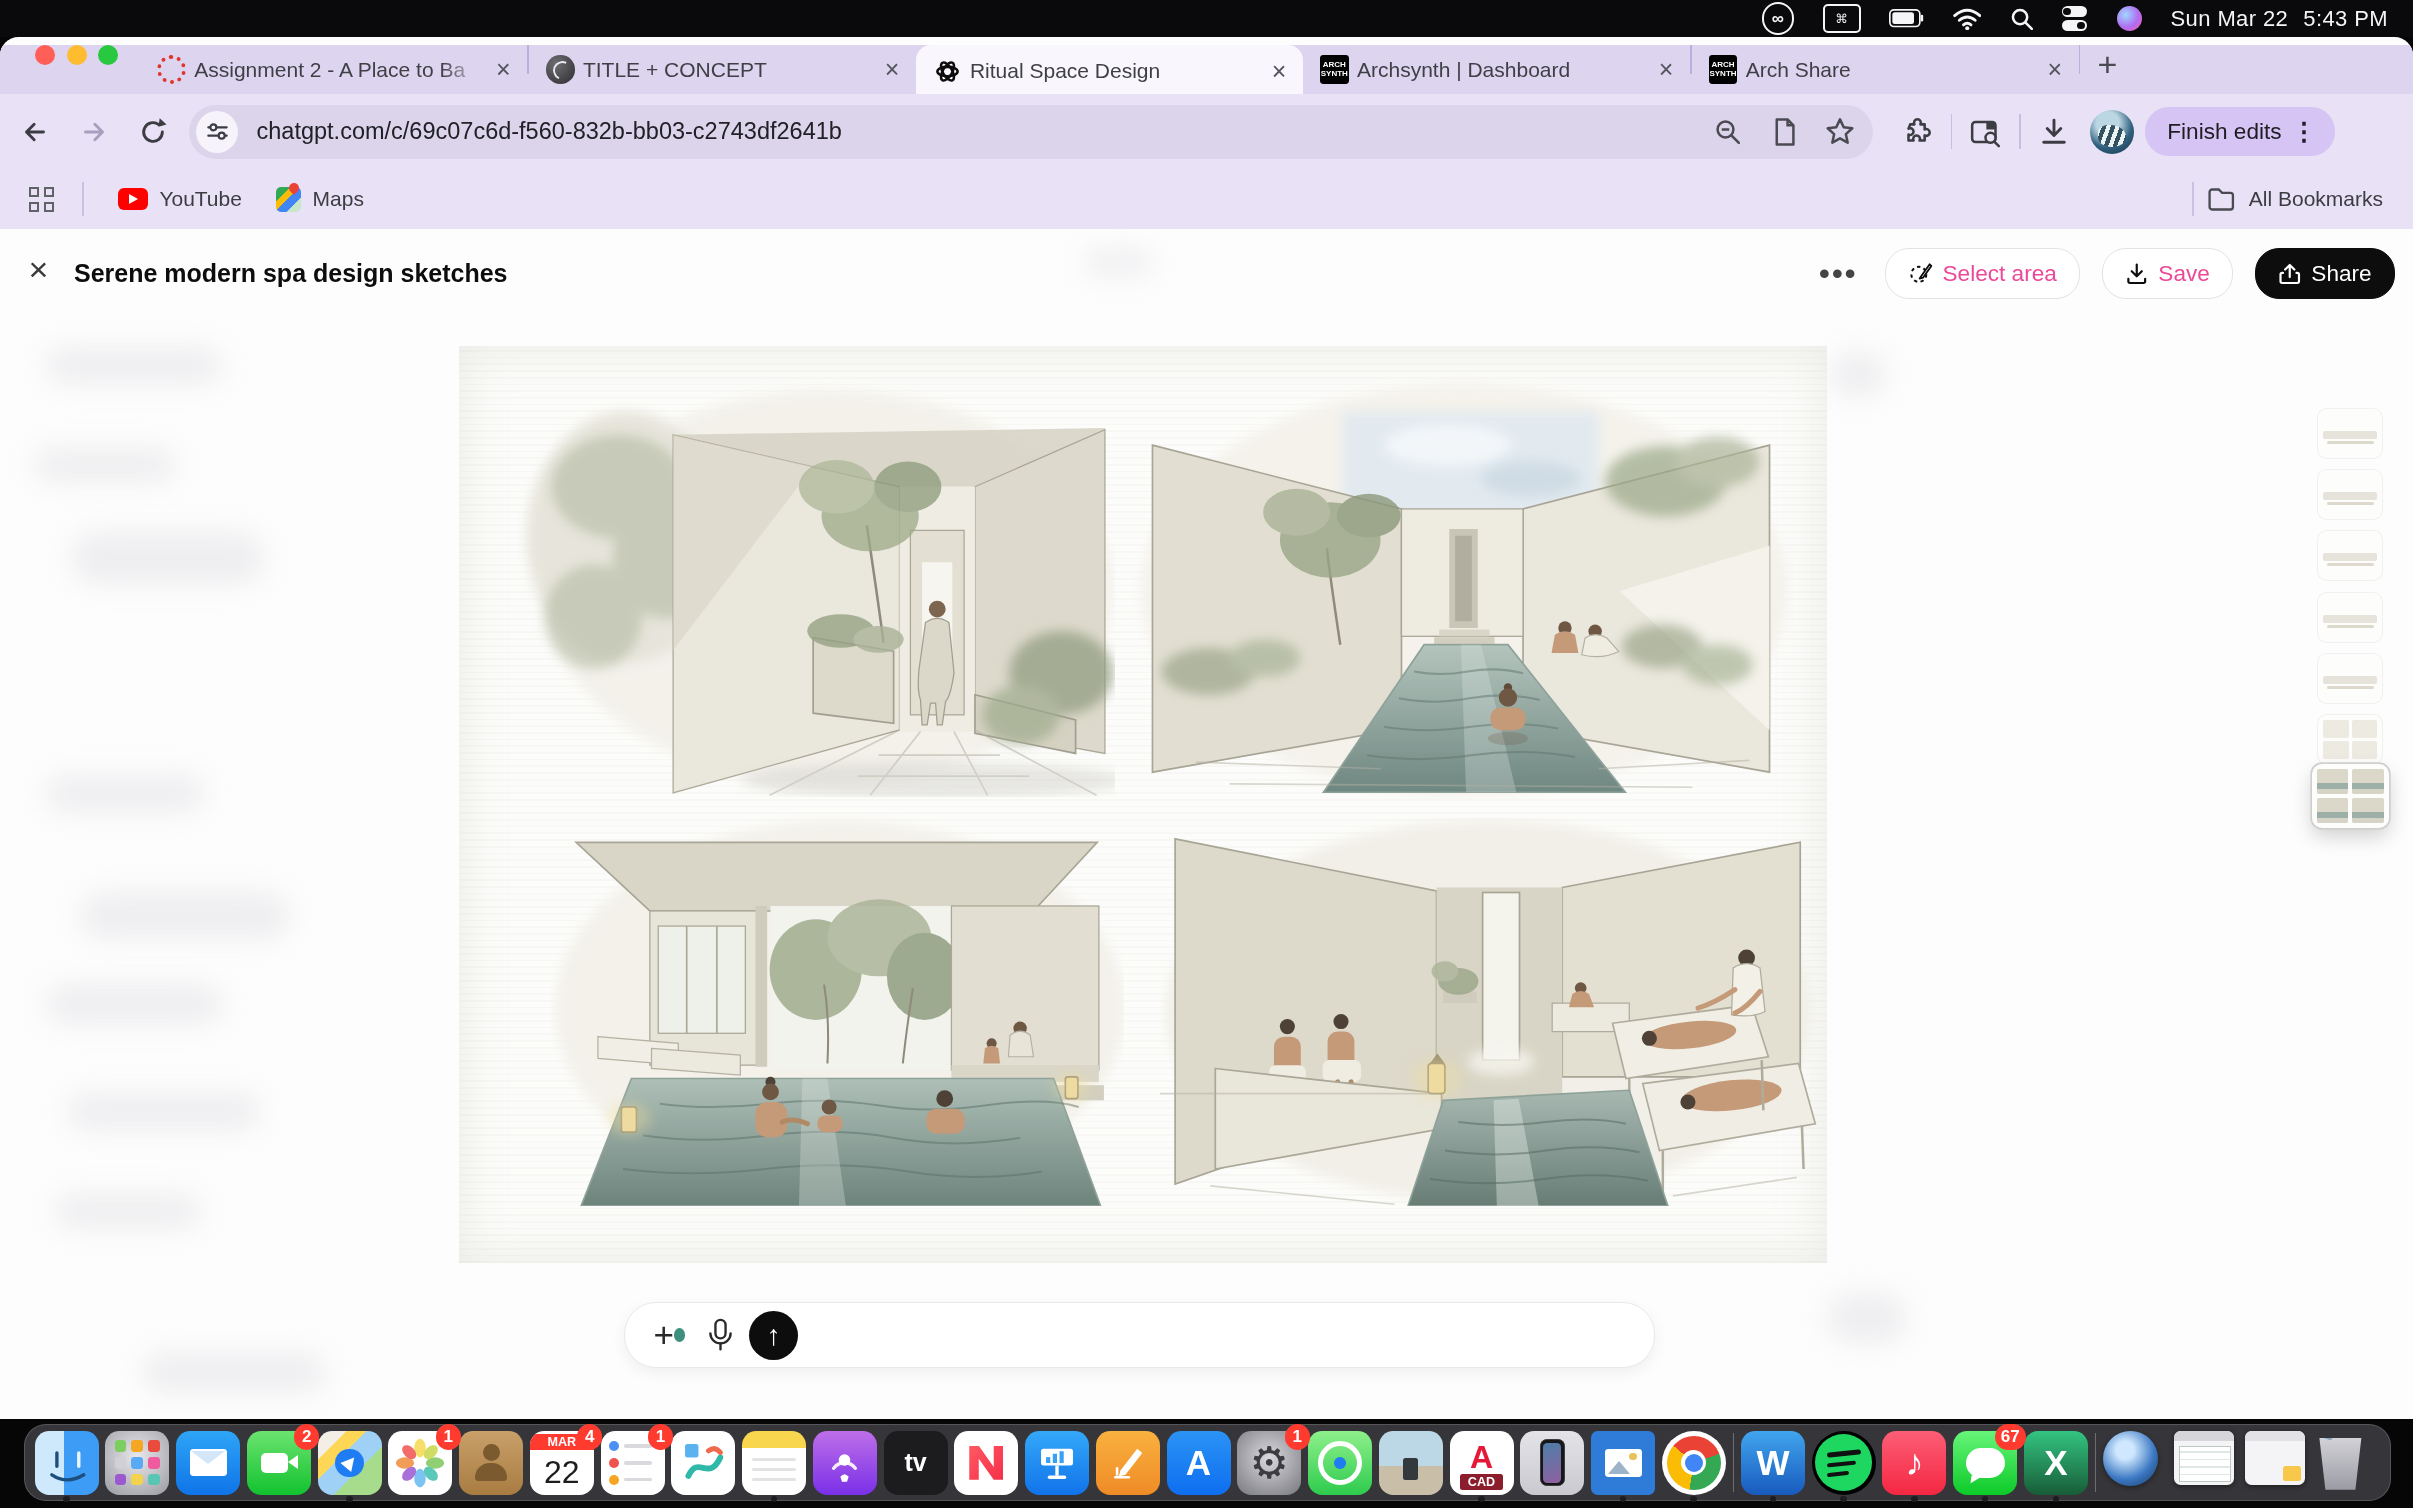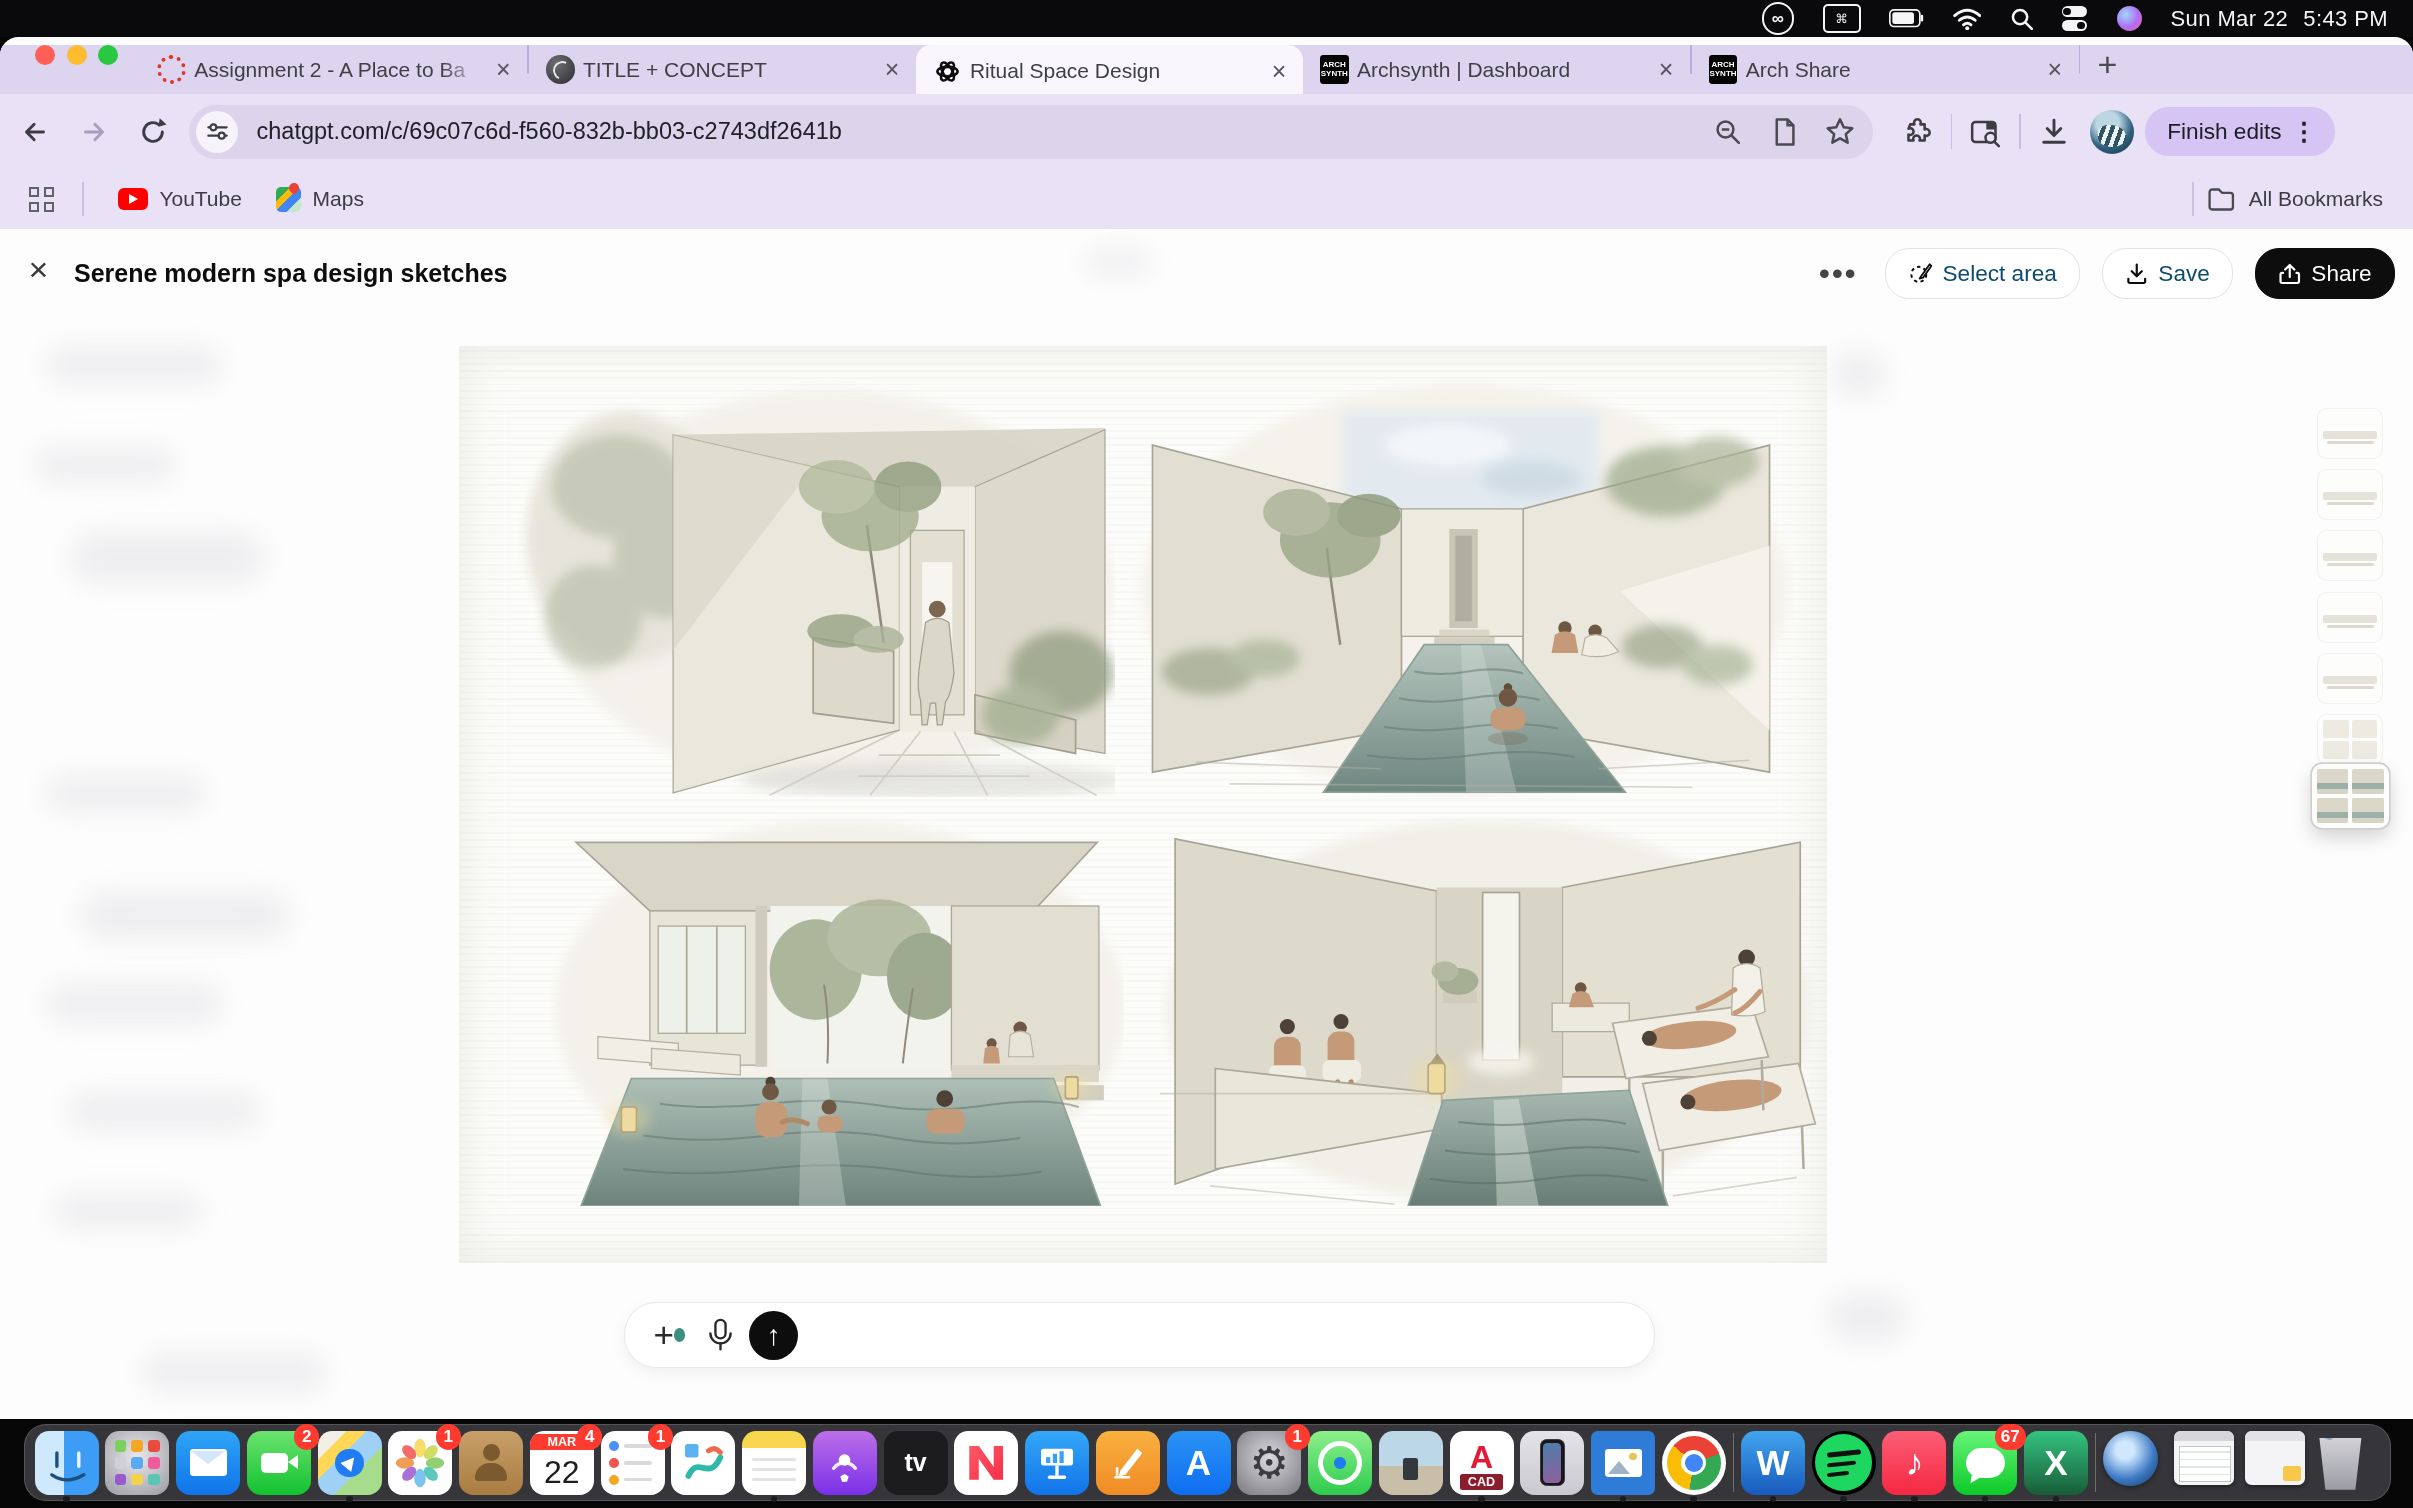--- a/index.html
+++ b/index.html
@@ -60,21 +60,21 @@
   .maps-ic::after{content:"";position:absolute;right:1.7px;top:-3.4px;width:10px;height:10px;border-radius:50% 50% 50% 0;background:#ea4335;transform:rotate(-45deg);}
   #bm-right{margin-left:auto;display:flex;align-items:center;gap:13.4px;margin-right:30px;}
   
   #page{position:absolute;left:0;top:193px;width:2413px;height:1190px;background:#fdfdfd;}
   .smudge{position:absolute;background:#e9e9ec;filter:blur(13.4px);border-radius:25px;opacity:.75;}
   
   #vh-close{left:28.5px;top:22px;font-size:34px;color:#3a3a3a;position:absolute;line-height:1;}
   #vh-title{position:absolute;left:74px;top:28.5px;font-size:25px;font-weight:600;color:#0d0d0d;}
   #vh-right{position:absolute;right:18.4px;top:18.4px;display:flex;align-items:center;gap:22px;}
   #vh-more{font-size:32px;color:#444;letter-spacing:1.7px;line-height:0.4;margin-right:5px;}
-  .vpill{height:49px;border-radius:24px;background:#fff;border:1.7px solid #e3e3e3;display:flex;align-items:center;gap:10px;padding:0 22px;font-size:22.6px;font-weight:500;color:#0c4a6e;}
+  .vpill{height:49px;border-radius:24px;background:#fff;border:1.7px solid #e3e3e3;display:flex;align-items:center;gap:10px;padding:0 22px;font-size:22.6px;font-weight:500;color:#ec4899;}
   .vpill.dark{background:#0d0d0d;color:#fff;border-color:#0d0d0d;}
   
   #paper{position:absolute;left:459px;top:116px;width:1368px;height:917px;background:#fcfcfa;
     background-image:repeating-linear-gradient(0deg,rgba(160,155,140,.05) 0 1.7px,transparent 1.7px 6.7px);
     box-shadow:0 0 50px rgba(180,178,170,.25) inset;}
   .sk{position:absolute;}
   
   .thumb{position:absolute;left:8.4px;width:64px;height:49px;background:#fdfdfc;border-radius:8.4px;box-shadow:0 0 0 0.8px #ececea;overflow:hidden;}
   .thumb .band{position:absolute;left:5px;right:5px;top:22px;height:7.5px;background:#e6e4da;border-radius:1.7px;}
   .thumb .band2{position:absolute;left:8.4px;right:8.4px;top:32px;height:3.4px;background:#dddacd;border-radius:1.7px;}

